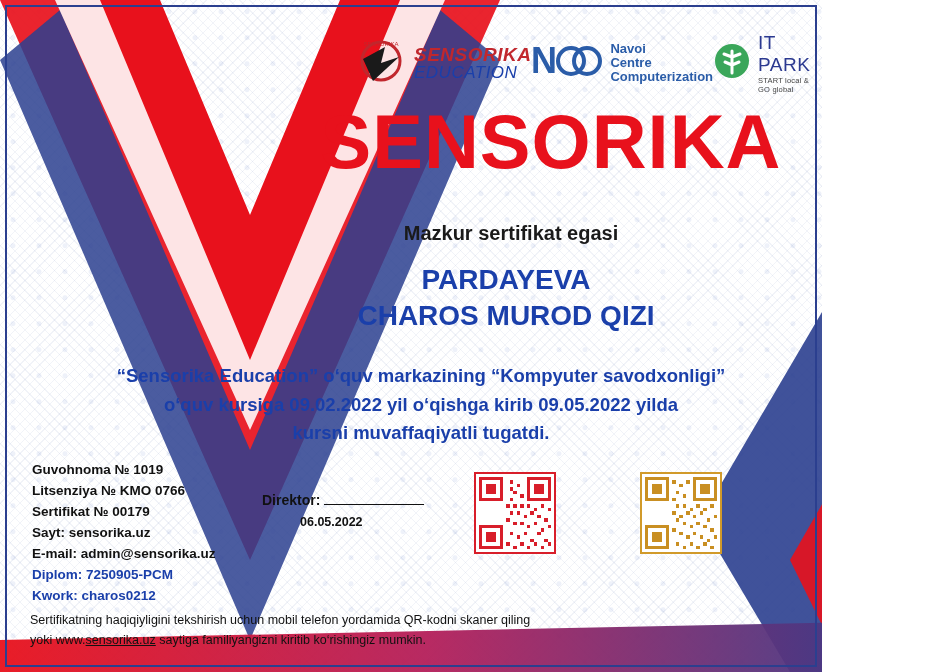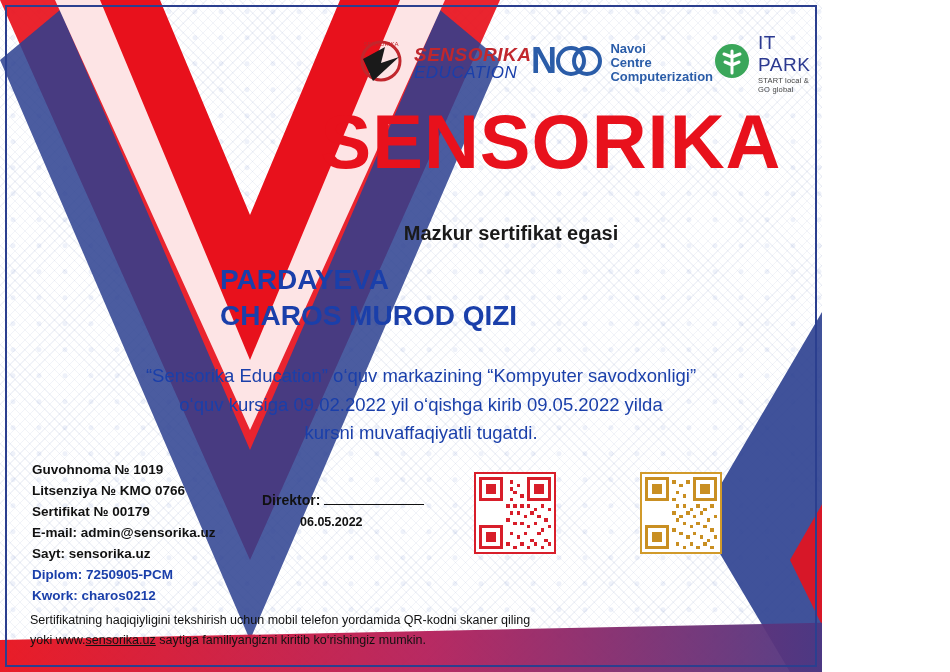--- a/index.html
+++ b/index.html
@@ -121,34 +121,34 @@
     text-align: center;
     font-size: 20px;
     font-weight: bold;
     color: #1a1a1a;
   }
   .recipient {
     position: absolute;
     top: 262px;
     left: 220px;
     right: 30px;
-    text-align: left;
+    text-align: center;
     color: #1a3faa;
     font-size: 28px;
     font-weight: bold;
     line-height: 1.3;
   }
   .body-text {
     position: absolute;
     top: 362px;
     left: 60px;
     right: 40px;
     text-align: center;
     font-size: 18.5px;
-    font-weight: normal;
+    font-weight: bold;
     color: #1a3faa;
     line-height: 1.55;
   }
 
   
   .details {
     position: absolute;
     left: 32px;
     top: 460px;
     font-size: 13.5px;
@@ -300,22 +300,22 @@
     <div class="body-text">
       <div>“Sensorika Education” o‘quv markazining “Kompyuter savodxonligi”</div>
       <div>o‘quv kursiga 09.02.2022 yil o‘qishga kirib 09.05.2022 yilda</div>
       <div>kursni muvaffaqiyatli tugatdi.</div>
     </div>
 
     <div class="details">
       <div>Guvohnoma № 1019</div>
       <div>Litsenziya № KMO 0766</div>
       <div>Sertifikat № 00179</div>
+      <div>Sayt: sensorika.uz</div>
       <div>E-mail: admin@sensorika.uz</div>
-      <div>Sayt: sensorika.uz</div>
       <div class="blue">Diplom: 7250905-PCM</div>
       <div class="blue">Kwork: charos0212</div>
     </div>
 
     <div class="director">
       <span>Direktor:</span><span class="line"></span>
       <div class="date">06.05.2022</div>
     </div>
 
     <div class="qr qr1">

